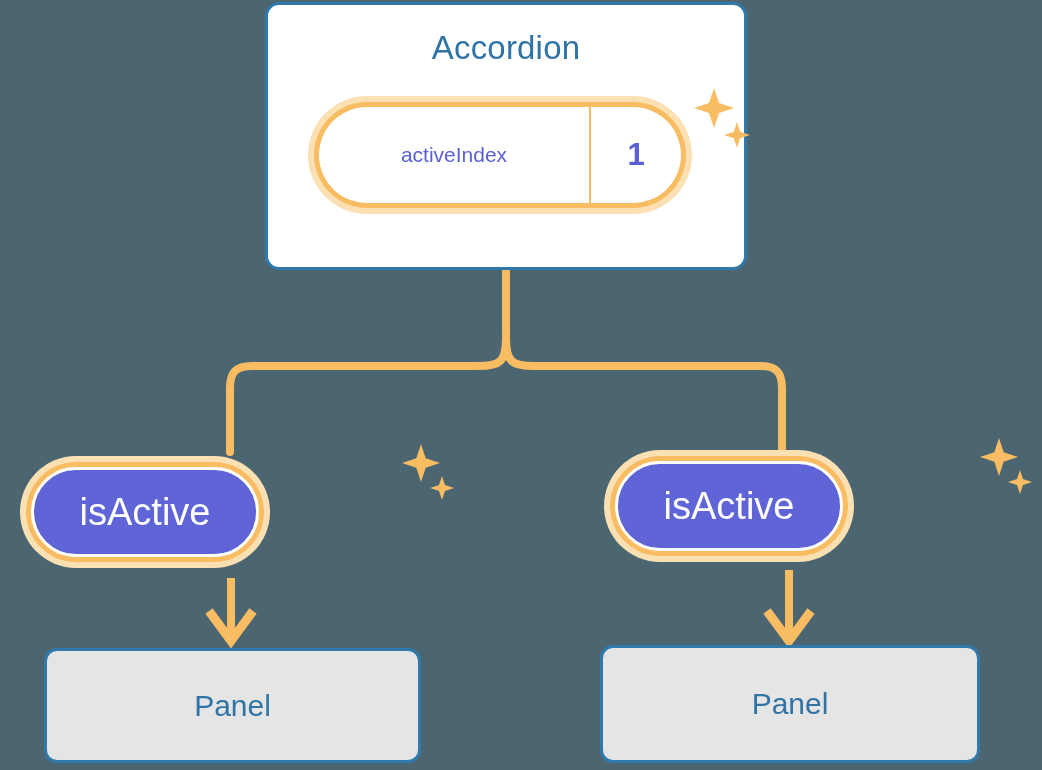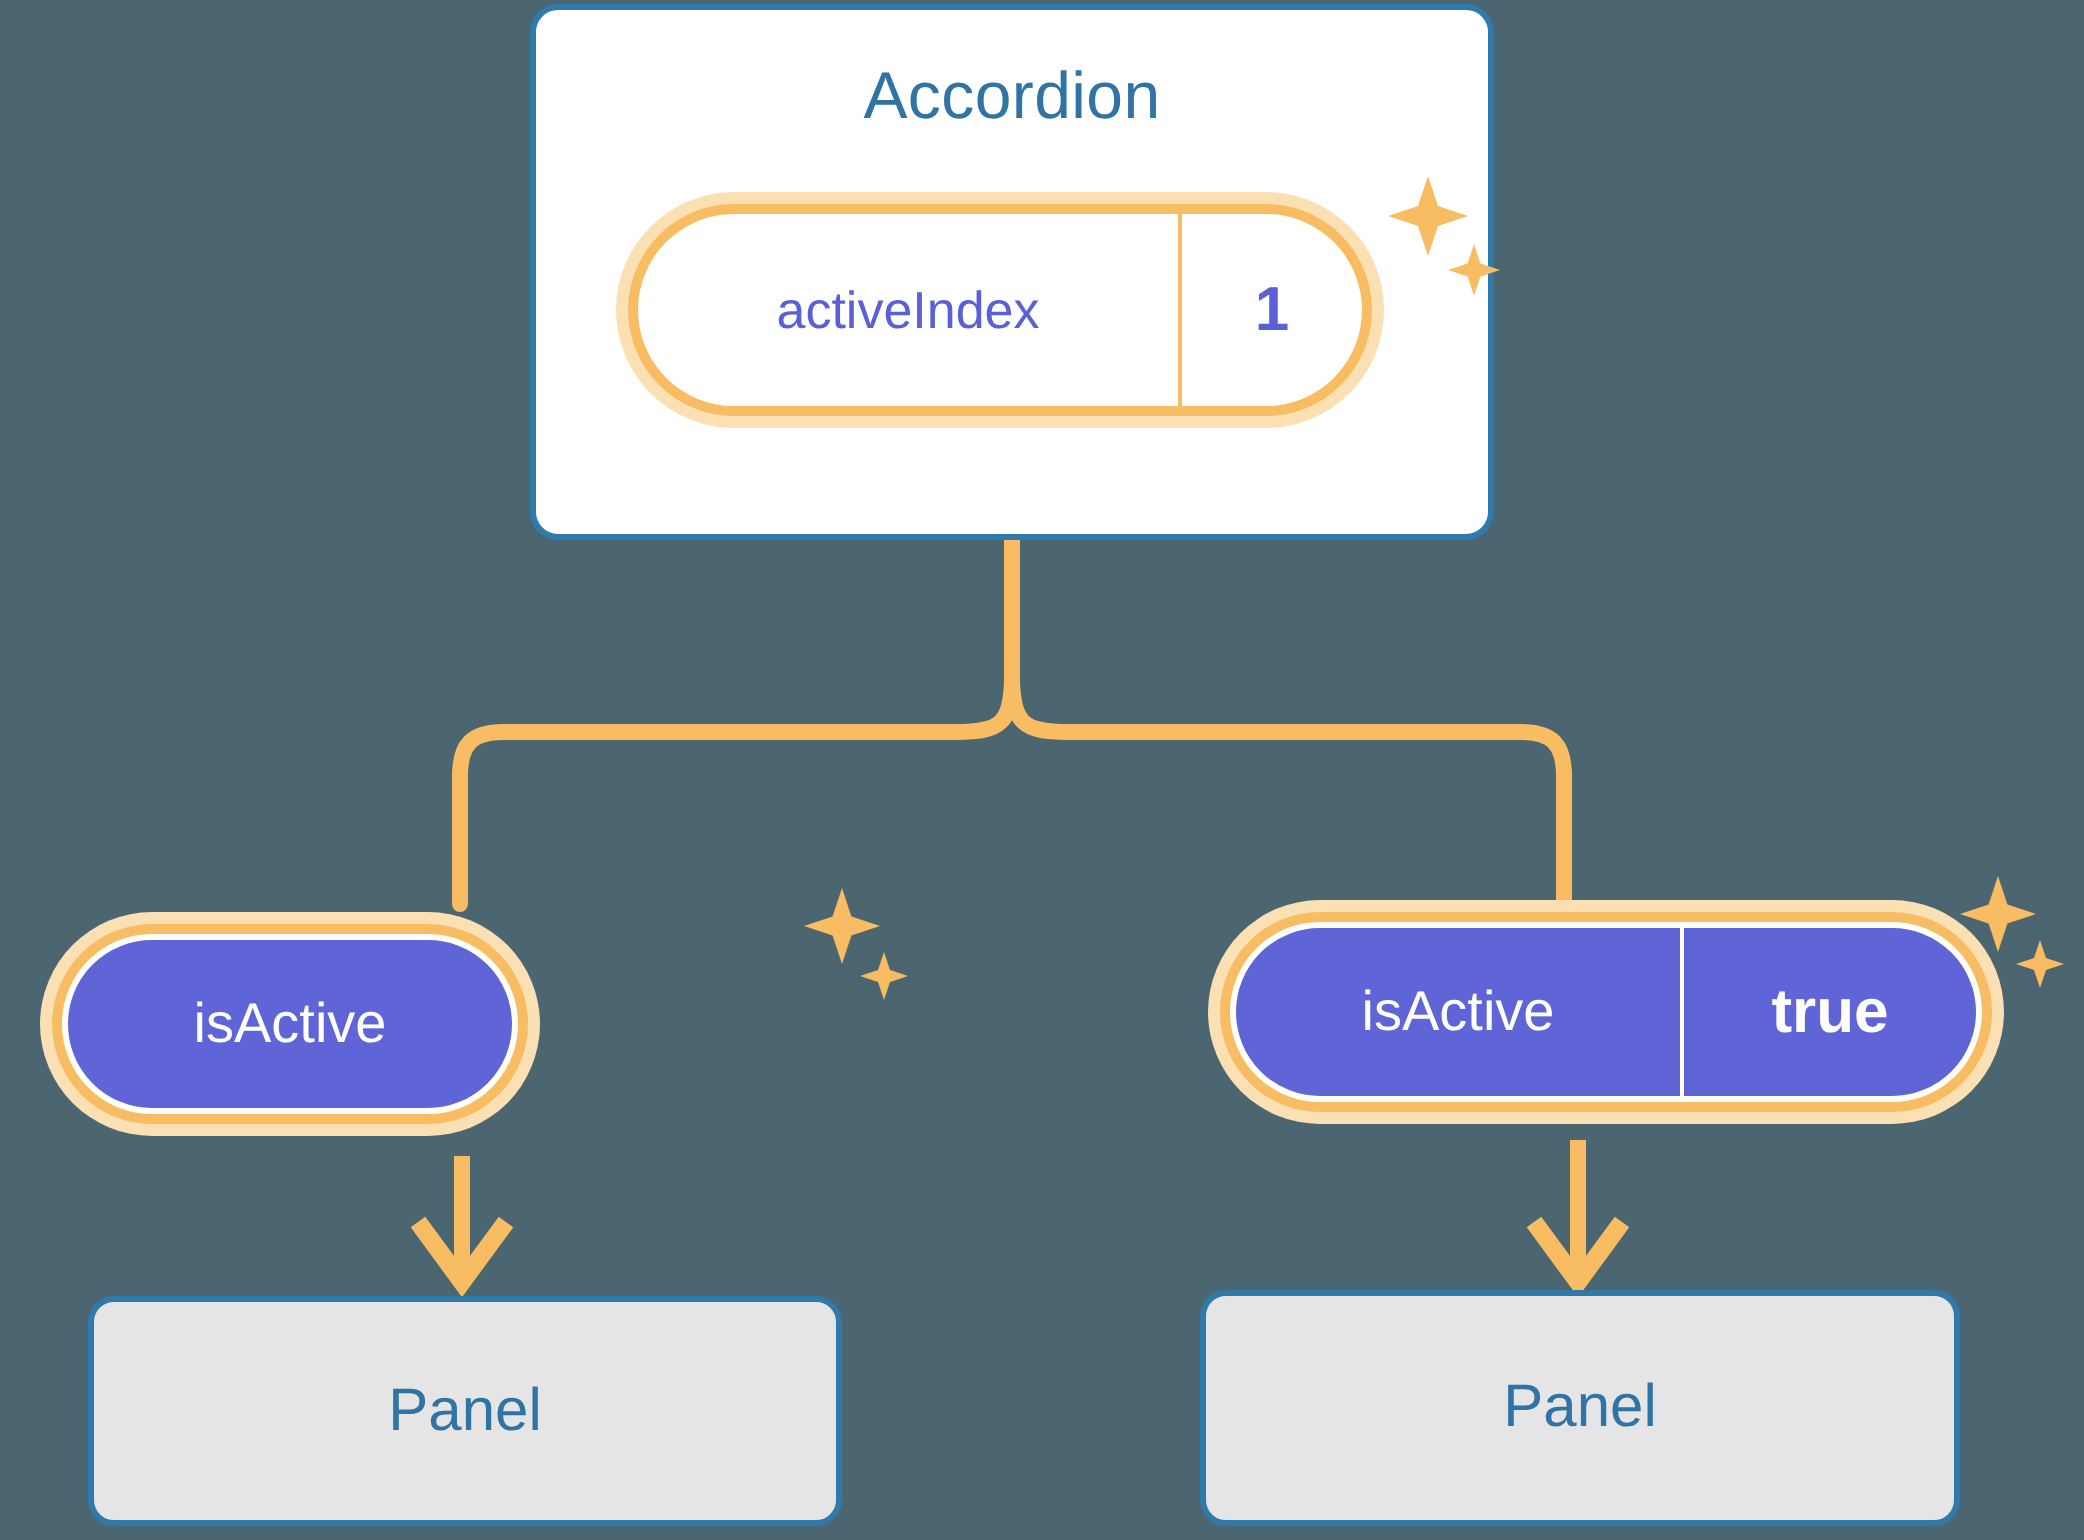--- a/index.html
+++ b/index.html
@@ -114,29 +114,29 @@
     align-items: center;
     justify-content: center;
     box-sizing: border-box;
     white-space: nowrap;
   }
   .pill-key { font-weight: 400; }
   .pill-val { font-weight: 700; }
 
   
   #chip-activeindex .pill-key {
-    width: 270px; height: 96px; font-size: 26px;
+    width: 270px; height: 96px; font-size: 21px;
   }
   #chip-activeindex .pill-val {
     width: 92px; height: 96px; font-size: 31px;
   }
 
   
   .leaf-chip .pill-key {
-    width: 222px; height: 84px; font-size: 28px;
+    width: 222px; height: 84px; font-size: 38px;
   }
   .leaf-chip .pill-val {
     width: 148px; height: 84px; font-size: 31px;
   }
 
   
   .panel-box {
     position: absolute;
     background: #e5e5e5;
     border: 3px solid #2f79ab;
@@ -211,21 +211,20 @@
   <svg class="sparkle" style="left:400px; top:442px;" width="58" height="62" viewBox="0 0 58 62">
     <path d="M21 2 L25.7 16.3 L40 21 L25.7 25.7 L21 40 L16.3 25.7 L2 21 L16.3 16.3 Z" fill="#f8bc63"></path>
     <path d="M42 34 L45 43 L54 46 L45 49 L42 58 L39 49 L30 46 L39 43 Z" fill="#f8bc63"></path>
   </svg>
 
   <div class="pill-wrap leaf-chip" id="chip-right" style="left:604px; top:450px;">
     <span class="pill-halo">
       <span class="pill-ring">
         <span class="pill-body solid">
           <span class="pill-key">isActive</span>
-          <span class="pill-val">true</span>
         </span>
       </span>
     </span>
   </div>
 
   <svg class="sparkle" style="left:978px; top:436px;" width="58" height="62" viewBox="0 0 58 62">
     <path d="M21 2 L25.7 16.3 L40 21 L25.7 25.7 L21 40 L16.3 25.7 L2 21 L16.3 16.3 Z" fill="#f8bc63"></path>
     <path d="M42 34 L45 43 L54 46 L45 49 L42 58 L39 49 L30 46 L39 43 Z" fill="#f8bc63"></path>
   </svg>
 

